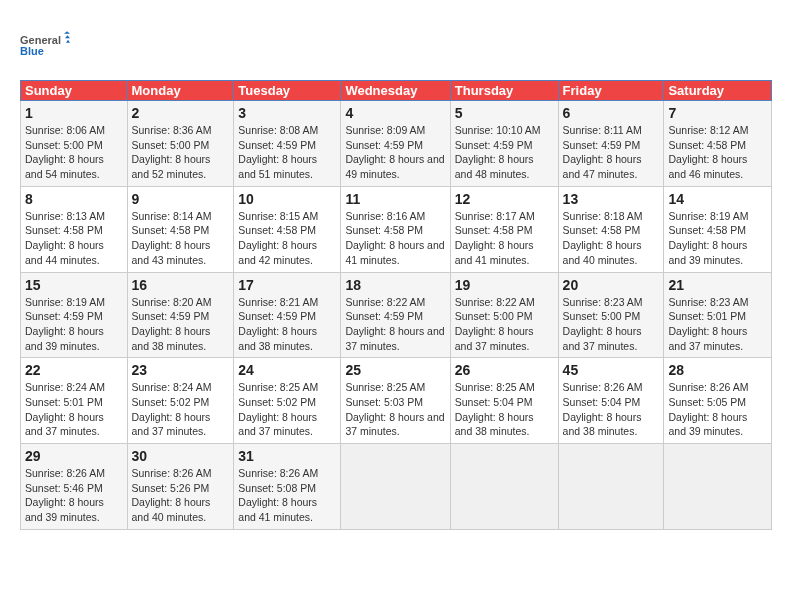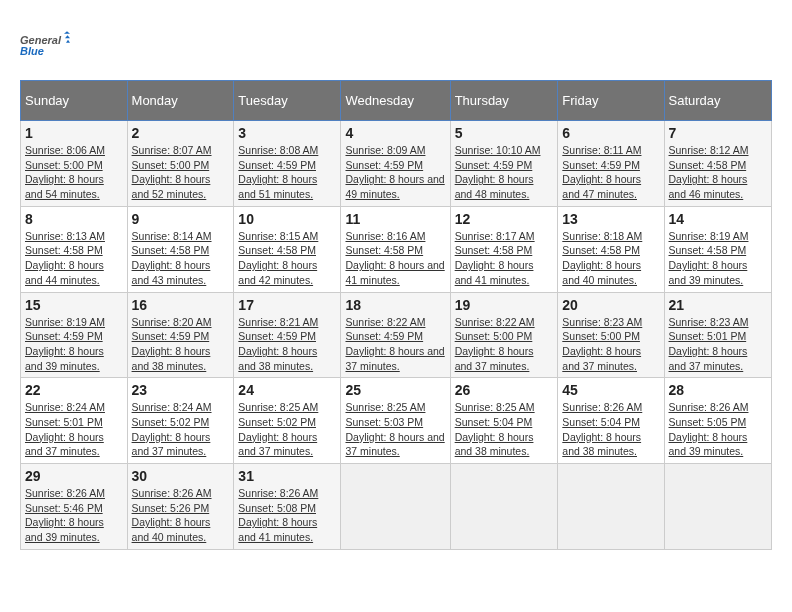--- a/index.html
+++ b/index.html
@@ -8,21 +8,20 @@
       background: #fff;
       width: 792px;
       min-height: 612px;
       padding: 20px;
     }
     .header-area {
       display: flex;
       justify-content: space-between;
       align-items: flex-start;
       margin-bottom: 10px;
-      font-style: italic;
     }
     .logo {
       display: flex;
       align-items: center;
       font-size: 18px;
       font-weight: bold;
       color: #1a4fa0;
     }
     .title-area {
       text-align: right;
@@ -35,26 +34,26 @@
     .location {
       font-size: 16px;
       color: #444;
     }
     .calendar {
       width: 100%;
       border-collapse: collapse;
       font-size: 11px;
     }
     .calendar thead th {
-      background-color: #737373;
+      background-color: #ef4444;
       color: #fff;
-      padding: 12px 4px;
+      padding: 2px 4px;
       text-align: left;
       font-size: 13px;
-      font-weight: normal;
+      font-weight: bold;
       border: 1px solid #5080c0;
     }
     .calendar tbody td {
       border: 1px solid #ccc;
       vertical-align: top;
       padding: 4px;
       width: 113px;
       min-height: 80px;
       background: #fff;
     }
@@ -68,21 +67,20 @@
       font-size: 14px;
       font-weight: bold;
       color: #222;
       display: block;
       margin-bottom: 2px;
     }
     .day-info {
       color: #333;
       font-size: 10.5px;
       line-height: 1.4;
-      text-decoration: underline;
     }
     .empty-cell {
       background: #f0f0f0 !important;
     }
   </style>
 </head>
 <body>
 
 <div class="header-area">
   <div class="logo">
@@ -114,21 +112,21 @@
         <span class="day-number">1</span>
         <div class="day-info">
           <span>Sunrise: 8:06 AM</span><br>
           <span>Sunset: 5:00 PM</span><br>
           <span>Daylight: 8 hours and 54 minutes.</span>
         </div>
       </td>
         <td>
         <span class="day-number">2</span>
         <div class="day-info">
-          <span>Sunrise: 8:07 AM</span><br>
+          <span>Sunrise: 8:36 AM</span><br>
           <span>Sunset: 5:00 PM</span><br>
           <span>Daylight: 8 hours and 52 minutes.</span>
         </div>
       </td>
         <td>
         <span class="day-number">3</span>
         <div class="day-info">
           <span>Sunrise: 8:08 AM</span><br>
           <span>Sunset: 4:59 PM</span><br>
           <span>Daylight: 8 hours and 51 minutes.</span>

